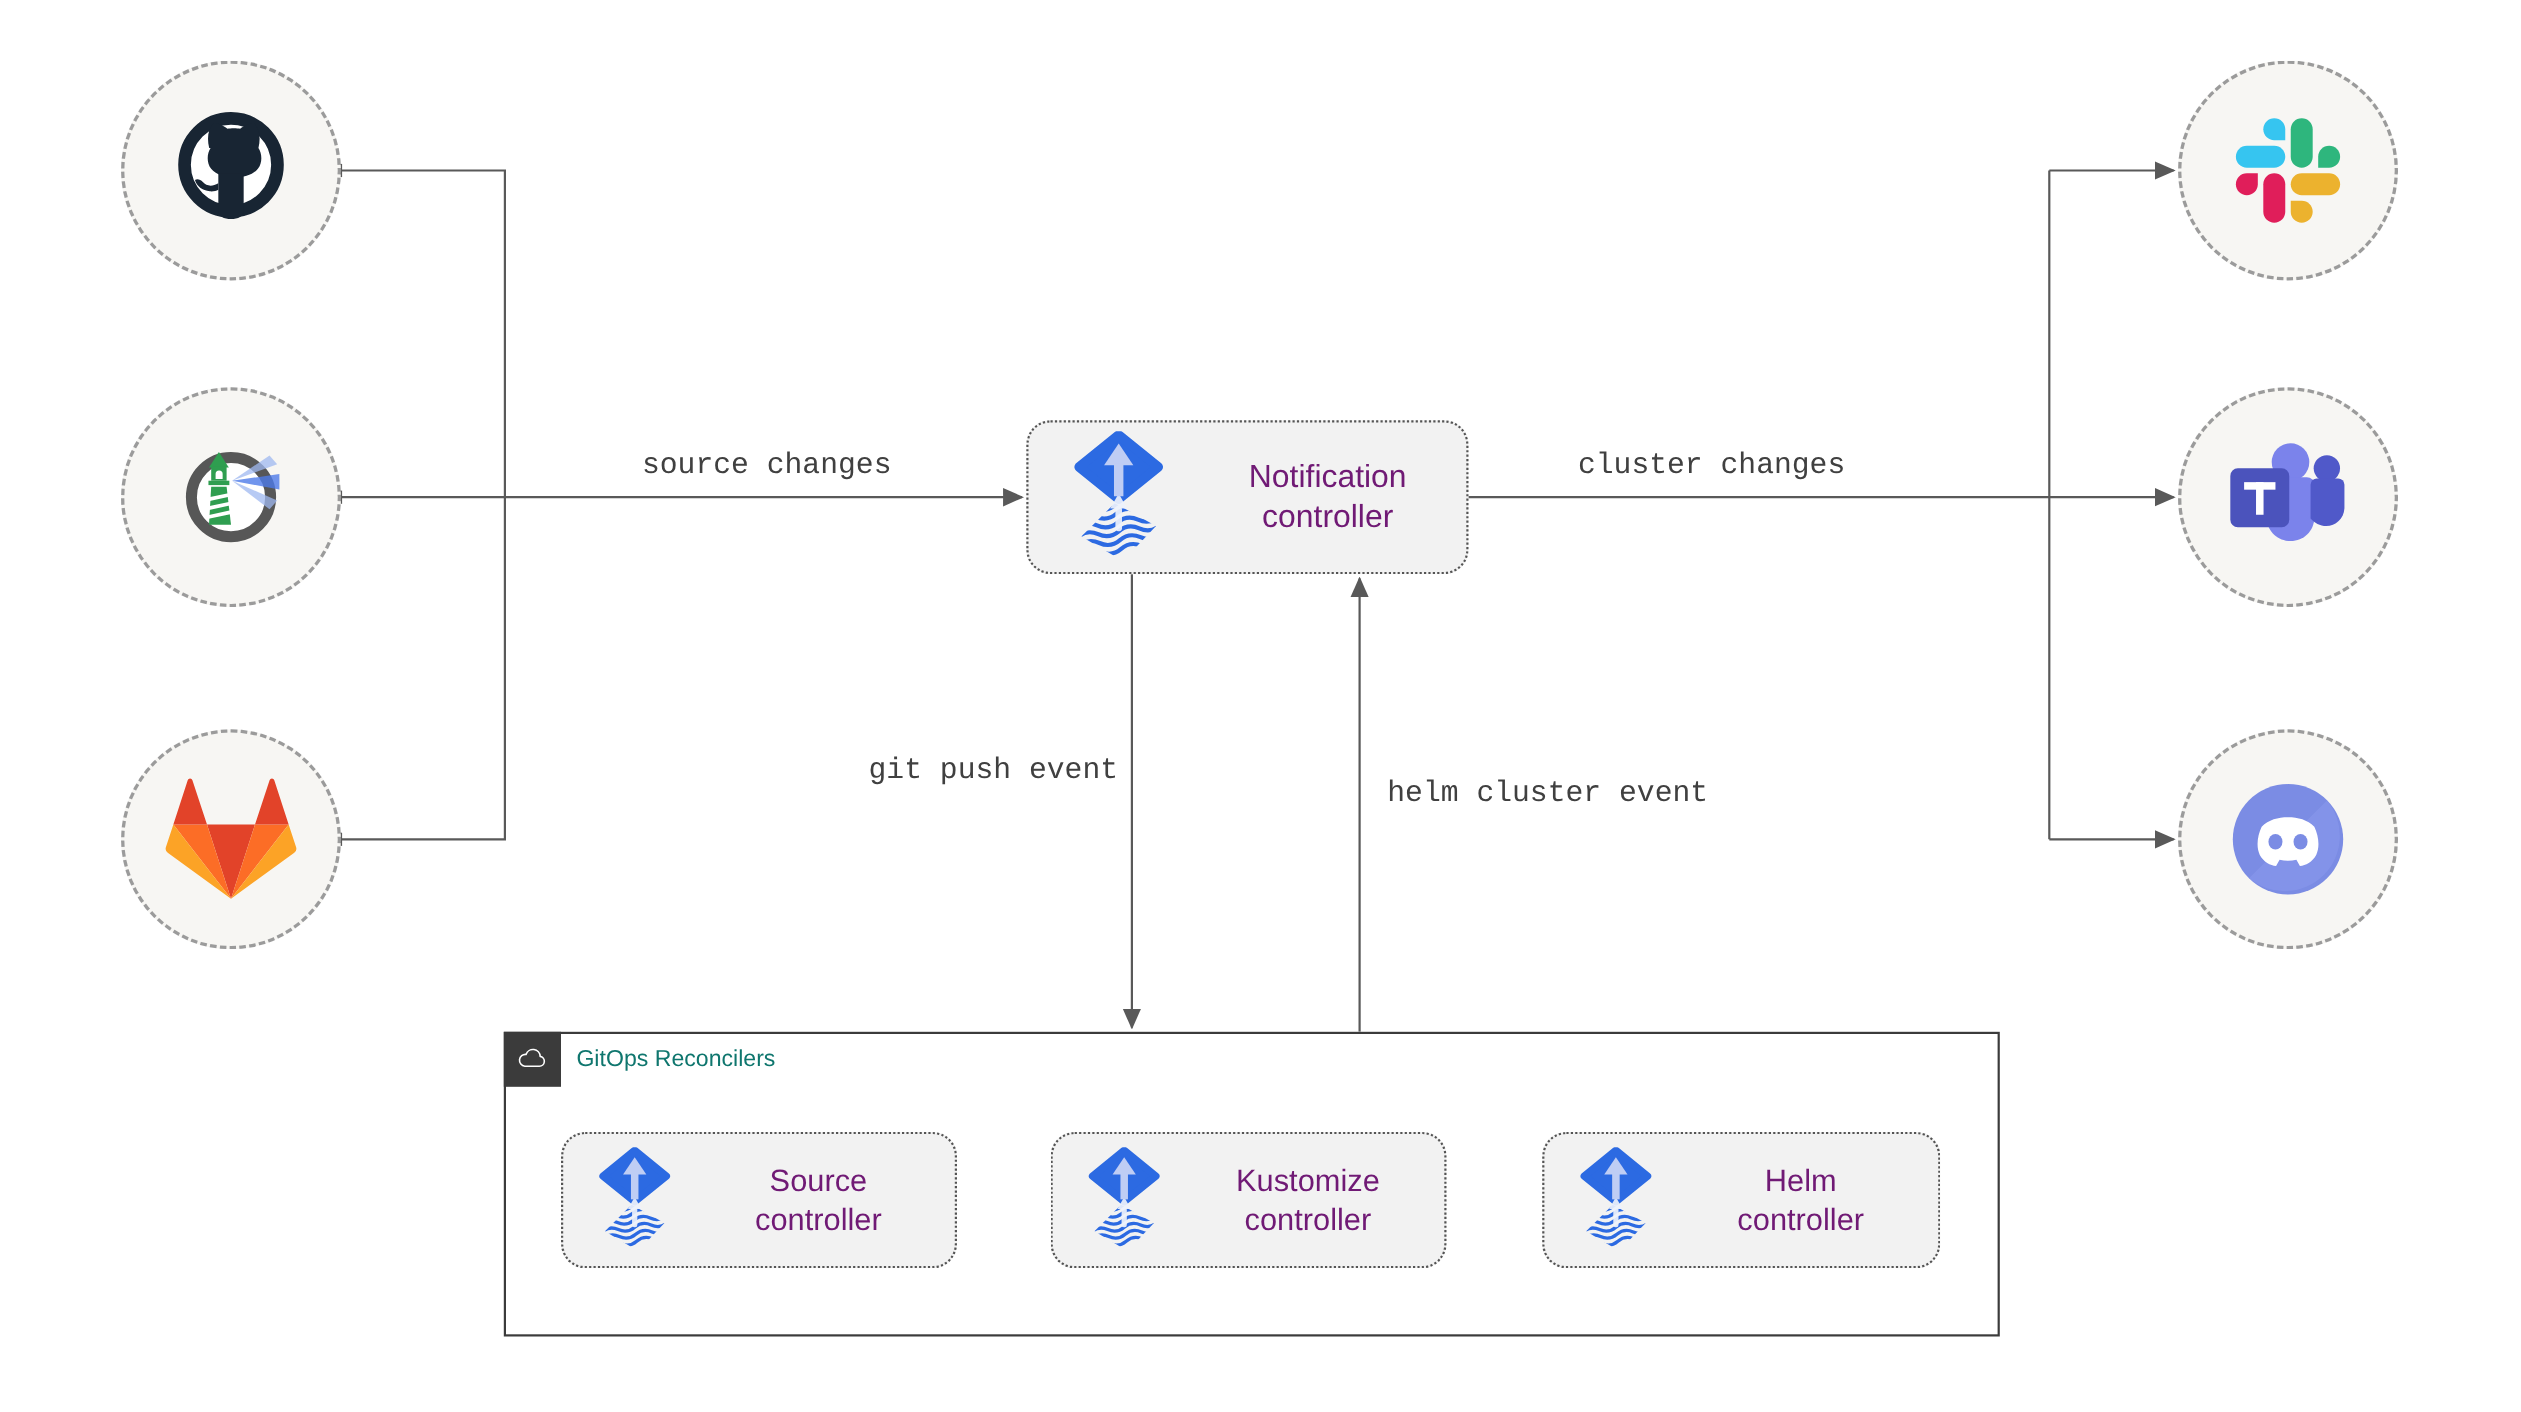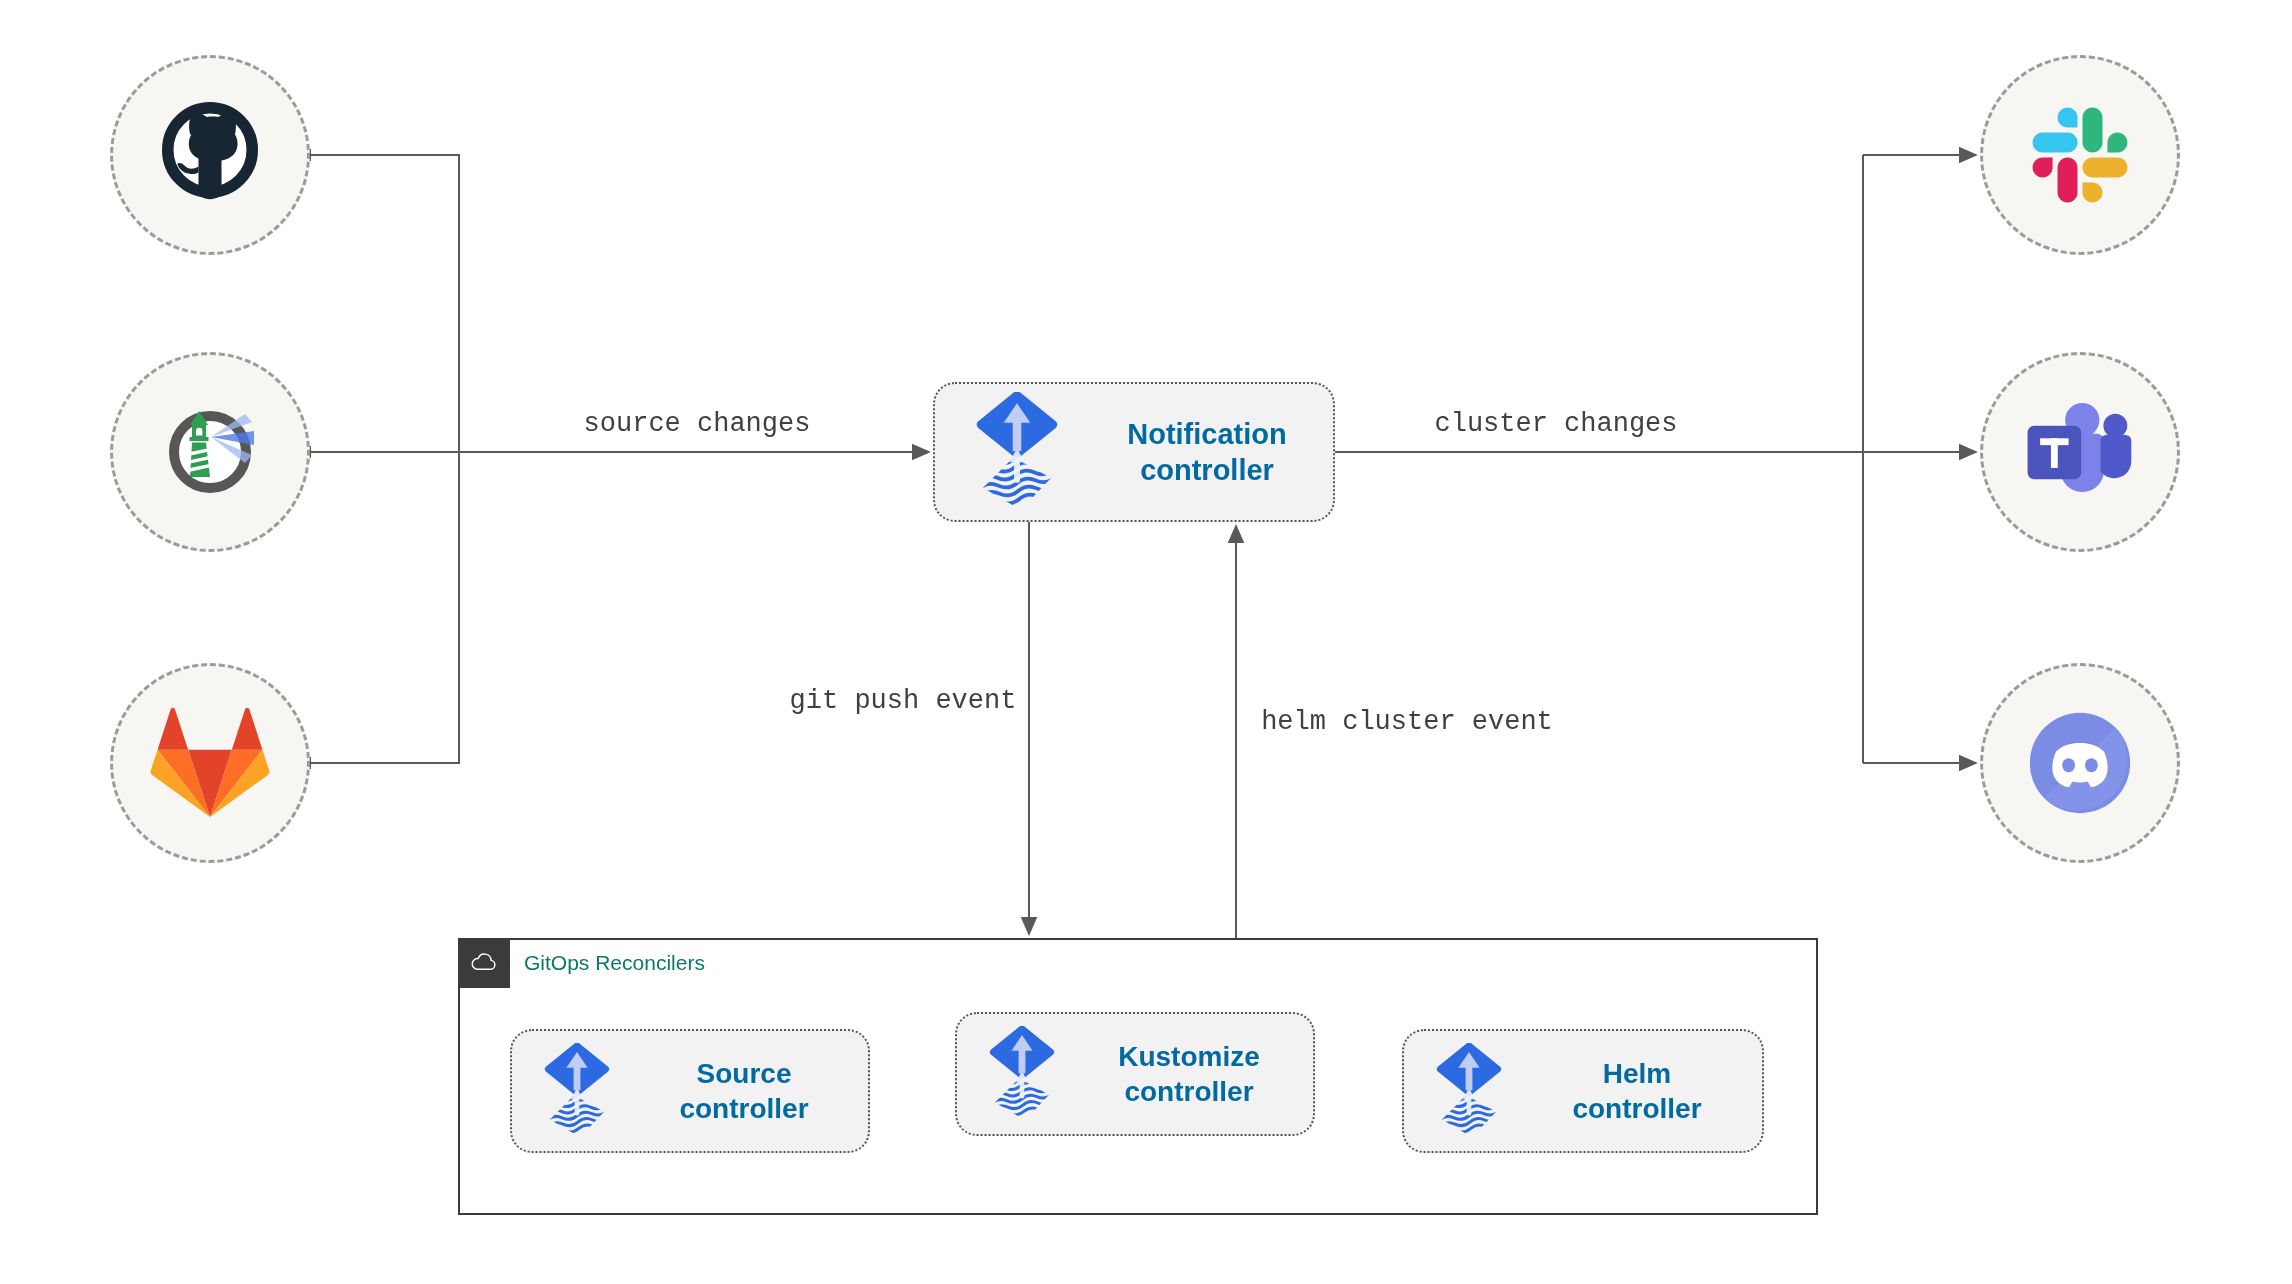--- a/index.html
+++ b/index.html
@@ -16,21 +16,21 @@
     display:flex;align-items:center;justify-content:center;
   }
 
   
   .ctrl-box{
     position:absolute;box-sizing:border-box;background:#f2f2f2;
     border:2px dotted #545454;border-radius:22px;
     display:flex;align-items:center;
   }
   .ctrl-box .label{
-    flex:1;text-align:center;color:#0369a1;line-height:1.25;font-weight:700;
+    flex:1;text-align:center;color:#701a75;line-height:1.25;font-weight:400;
   }
   .notification{left:933px;top:382px;width:402px;height:140px;padding:0 12px 0 30px;gap:24px;font-size:29px;}
   .small-box{width:360px;height:124px;padding:0 8px 0 24px;gap:10px;font-size:28px;}
   .small-box .label{padding:0 26px;}
 
   
   .group-box{
     position:absolute;left:458px;top:938px;width:1360px;height:277px;
     box-sizing:border-box;border:2px solid #3b3b3b;background:#ffffff;
   }
@@ -206,21 +206,21 @@
     </div>
     <div class="group-title">GitOps Reconcilers</div>
 
     <div class="ctrl-box small-box" style="left:50px;top:89px">
       <svg class="flux-sm" viewBox="0 0 120 140">
           <use href="#fluxicon"></use>
         </svg>
       <div class="label">Source controller</div>
     </div>
 
-    <div class="ctrl-box small-box" style="left:495px;top:72px">
+    <div class="ctrl-box small-box" style="left:495px;top:89px">
       <svg class="flux-sm" viewBox="0 0 120 140">
           <use href="#fluxicon"></use>
         </svg>
       <div class="label">Kustomize controller</div>
     </div>
 
     <div class="ctrl-box small-box" style="left:942px;top:89px;width:362px">
       <svg class="flux-sm" viewBox="0 0 120 140">
           <use href="#fluxicon"></use>
         </svg>

